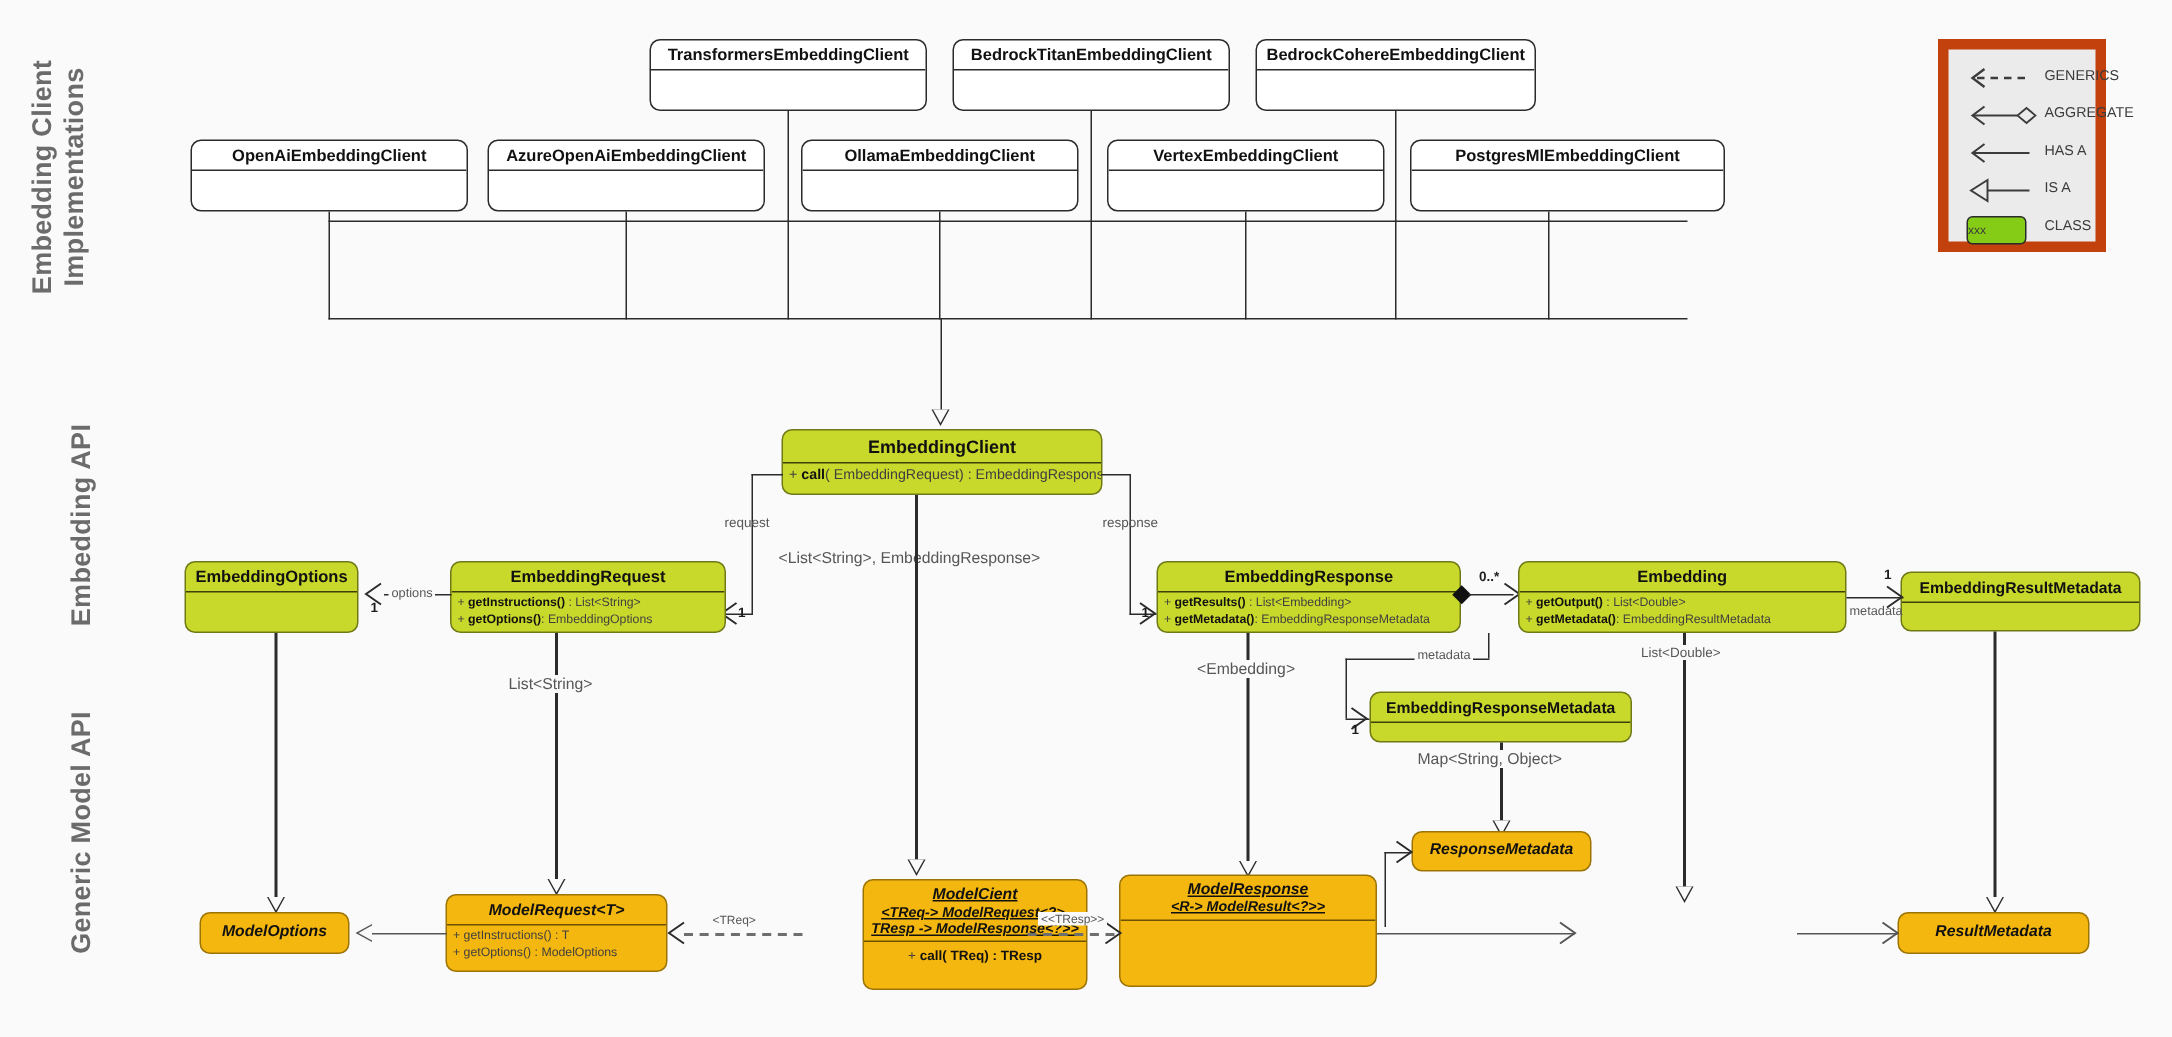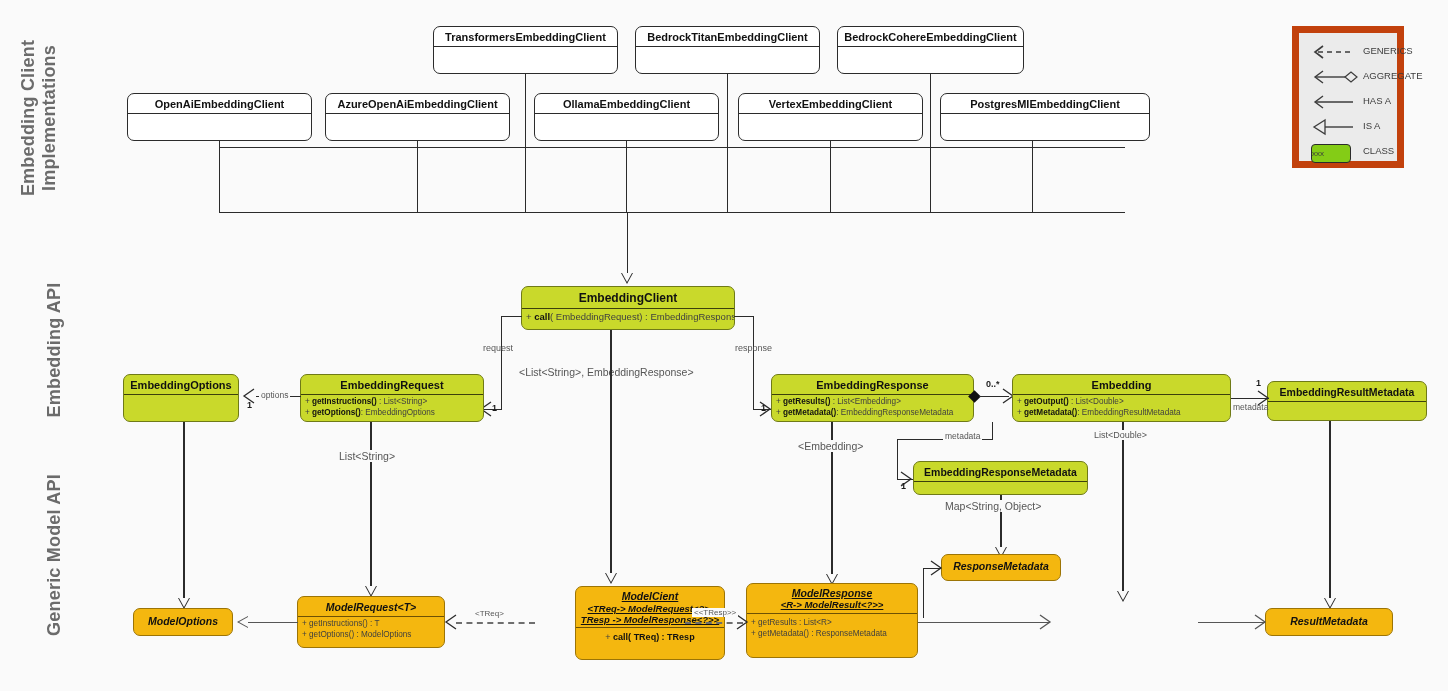--- a/index.html
+++ b/index.html
@@ -444,28 +444,20 @@
     <svg width="14" height="16" viewBox="0 0 14 16">
         <path d="M12,1 L2,8 L12,15" stroke="#2b2b2b" stroke-width="1.3" fill="none"></path>
       </svg>
   </div>
   <div class="elab" style="left:473px; top:609px; font-size:8px; background:#fafafa; padding:0 2px;">&lt;TReq&gt;</div>
 
   <div class="cls orange abstract" style="left:746px; top:583px; width:172px; height:75px;">
     <div class="title underline" style="font-size:10.5px; padding:3px 4px 0;">ModelResponse</div>
     <div class="gen" style="font-size:9.5px; padding-bottom:3px;">&lt;R-&gt; ModelResult&lt;?&gt;&gt;</div>
     <div class="sep"></div>
-    <div class="body" style="padding-top:4px;">
-      <div class="mth" style="font-size:8.2px;">
-        <span>+ </span><span>getResults : List&lt;R&gt;</span>
-      </div>
-      <div class="mth" style="font-size:8.2px;">
-        <span>+ </span><span>getMetadata() : ResponseMetadata</span>
-      </div>
-    </div>
   </div>
 
   <div class="dash" style="left:685px; top:622px; width:58px;"></div>
   <div class="open-r" style="left:735px; top:614px;">
     <svg width="14" height="16" viewBox="0 0 14 16">
         <path d="M2,1 L12,8 L2,15" stroke="#2b2b2b" stroke-width="1.3" fill="none"></path>
       </svg>
   </div>
   <div class="elab" style="left:692px; top:608px; font-size:8px; background:#fafafa; padding:0 2px;">&lt;&lt;TResp&gt;&gt;</div>
 

